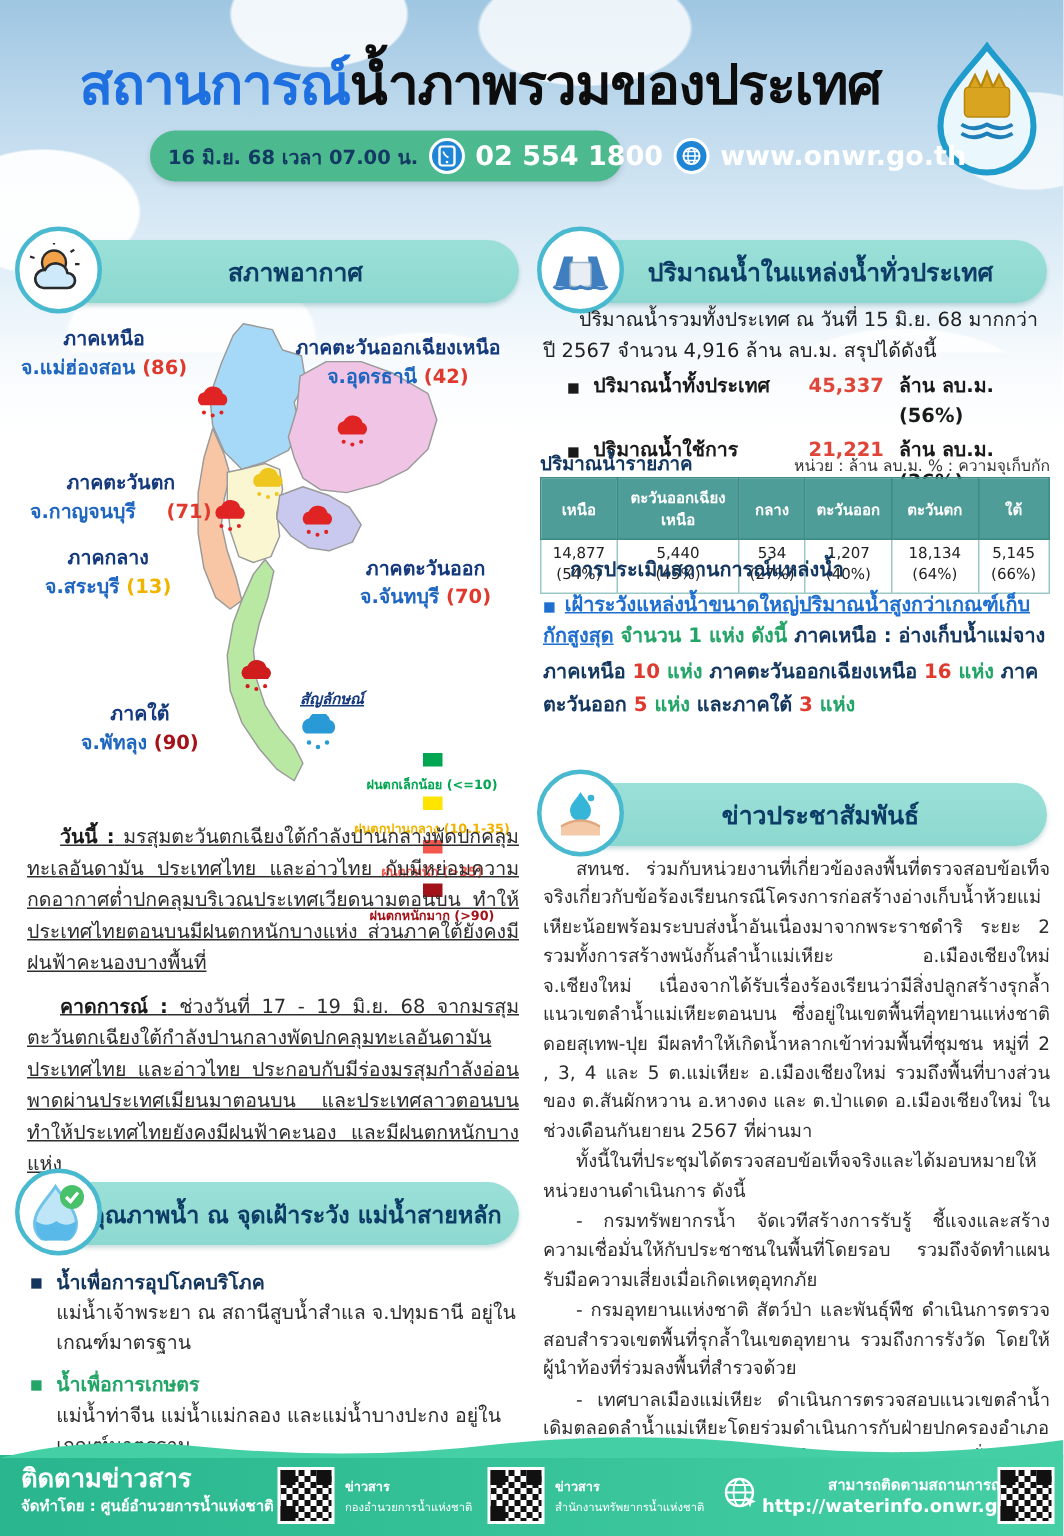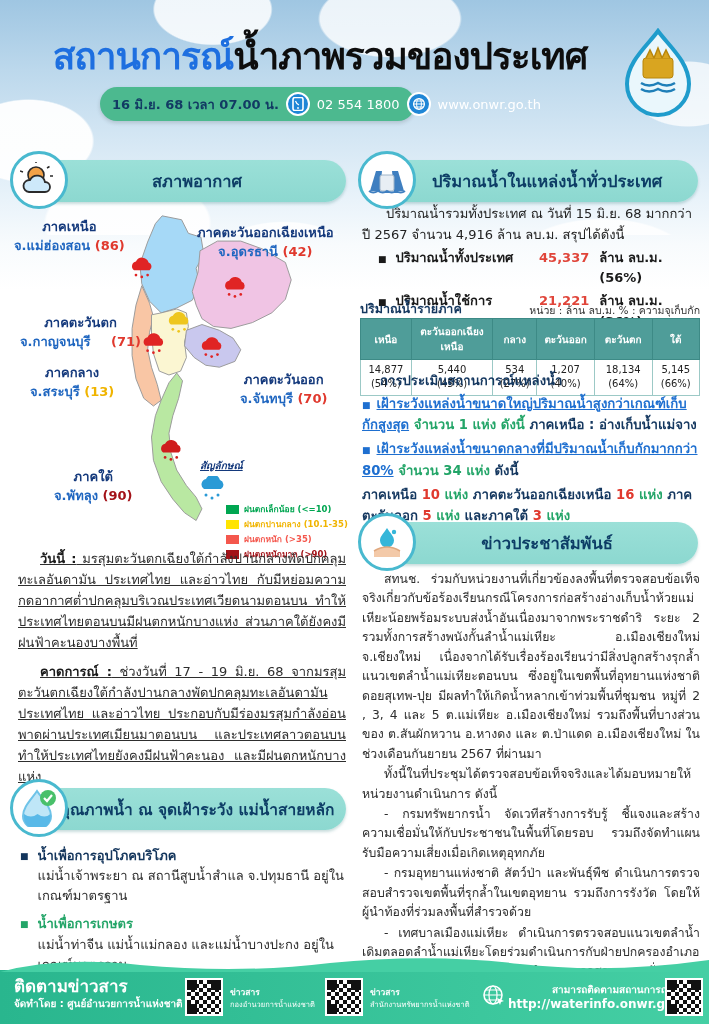--- a/index.html
+++ b/index.html
@@ -19,21 +19,21 @@
       radial-gradient(ellipse 100px 60px at 30% 4%, rgba(255,255,255,.85) 58%, transparent 60%);
   }
   .title { position:absolute; top:26px; left:0; width:640px; text-align:center; font-weight:700;
            font-size:37px; letter-spacing:-1px; white-space:nowrap; }
   .title .t-blue { color:#1e6fe0; }
   .title .t-black { color:#0d0d0d; }
   .logo { position:absolute; top:28px; right:10px; }
   .datebar { position:absolute; top:87px; left:100px; width:315px; height:34px; background:#4cb98f;
              border-radius:17px; display:flex; align-items:center; gap:7px; padding:0 12px; box-shadow:0 2px 4px rgba(0,0,0,.15); }
   .datebar .dt { color:#123a63; font-weight:700; font-size:13px; white-space:nowrap; }
-  .datebar .white { color:#ffffff; font-weight:400; font-size:13px; white-space:nowrap; }
+  .datebar .white { color:#ffffff; font-weight:700; font-size:18px; white-space:nowrap; }
   .round-ic { width:24px; height:24px; border-radius:50%; background:#1f86d6; border:2px solid #ffffff;
               display:flex; align-items:center; justify-content:center; flex:0 0 auto; }
 
   
   .sec { position:absolute; height:42px; background:linear-gradient(180deg,#9be0d8,#8cd8d0); border-radius:21px;
          display:flex; align-items:center; justify-content:center; box-shadow:0 2px 3px rgba(40,120,120,.25); }
   .sec .sec-label { color:#0d3d66; font-weight:700; font-size:16.5px; padding-left:34px; }
   .sec-icon { position:absolute; left:-4px; top:-9px; width:58px; height:58px; background:#ffffff; border-radius:50%;
               border:3px solid #49b9cf; display:flex; align-items:center; justify-content:center; }
 
@@ -42,21 +42,21 @@
   .map-wrap svg.thmap { position:absolute; left:58px; top:2px; }
   .rlabel { position:absolute; text-align:center; line-height:1.45; font-size:13px; font-weight:700; white-space:nowrap; }
   .rlabel .rname { color:#14397c; }
   .rlabel .rprov { color:#1f66c0; }
   .rlabel .rval  { font-weight:700; }
   .legend { position:absolute; left:188px; top:252px; width:150px; font-size:8.5px; }
   .legend .lg-title { color:#14397c; font-weight:700; text-decoration:underline; font-style:italic; font-size:10px; margin-bottom:3px; }
   .legend-row { display:flex; align-items:flex-start; gap:5px; }
   .legend-sub { color:#14397c; font-weight:700; font-size:9.5px; margin-bottom:2px; }
   .lg-items { display:flex; flex-direction:column; gap:1px; margin-left:26px; }
-  .lg-item { display:flex; align-items:center; gap:5px; }
+  .lg-item { display:flex; align-items:center; gap:5px;flex-direction:column; }
   .lg-sw { width:13px; height:9px; flex:0 0 auto; }
   .lg-item span { font-weight:700; }
 
   .flowtext { position:absolute; color:#2e2e2e; font-size:13px; line-height:1.62; text-align:justify;text-decoration:underline; }
   .flowtext p { text-indent:22px; }
   .lbl-dark { color:#1a1a1a; font-weight:700; }
 
   .bullets { position:absolute; }
   .q-item { display:flex; gap:9px; margin-bottom:8px; }
   .q-sq { font-size:9px; line-height:20px; }
@@ -369,21 +369,20 @@
             <div>5,145</div>
             <div>(66%)</div>
           </td>
     </tr>
   </tbody>
     </table>
 
   <div class="assess">
     <div class="a-title">การประเมินสถานการณ์แหล่งน้ำ</div>
     <div class="a-line"><span class="bdot">■</span><span><span class="seg-link">เฝ้าระวังแหล่งน้ำขนาดใหญ่ปริมาณน้ำสูงกว่าเกณฑ์เก็บกักสูงสุด</span><span class="seg-green"> จำนวน 1 แห่ง </span><span class="seg-green">ดังนี้ </span><span class="seg-dark">ภาคเหนือ : อ่างเก็บน้ำแม่จาง</span></span></div>
-    <div class="a-line"><span class="bdot">■</span><span><span class="seg-link">เฝ้าระวังแหล่งน้ำขนาดกลางที่มีปริมาณน้ำเก็บกักมากกว่า 80%</span><span class="seg-green"> จำนวน 34 แห่ง </span><span class="seg-dark">ดังนี้</span></span></div>
     <div class="a-line"><span><span class="seg-dark">ภาคเหนือ </span><span class="seg-red">10</span><span class="seg-green"> แห่ง </span><span class="seg-dark">ภาคตะวันออกเฉียงเหนือ </span><span class="seg-red">16</span><span class="seg-green"> แห่ง </span><span class="seg-dark">ภาคตะวันออก </span><span class="seg-red">5</span><span class="seg-green"> แห่ง </span><span class="seg-dark">และภาคใต้ </span><span class="seg-red">3</span><span class="seg-green"> แห่ง</span></span></div>
   </div>
 
   <div class="sec" style="left:362px; top:522px; width:336px;">
     <span class="sec-icon">
       <svg width="36" height="36" viewBox="0 0 36 36">
         <path d="M18 4 C21 9 25 12 25 16.5 A7 7 0 0 1 11 16.5 C11 12 15 9 18 4 Z" fill="#35b6d9"></path>
         <circle cx="25" cy="8" r="2.2" fill="#35b6d9"></circle>
         <path d="M5 27 q13 -8 26 0 l0 6 l-26 0 Z" fill="#f3c9a8"></path>
         <path d="M5 27 q13 -8 26 0" fill="none" stroke="#e0a87e" stroke-width="1.5"></path>

